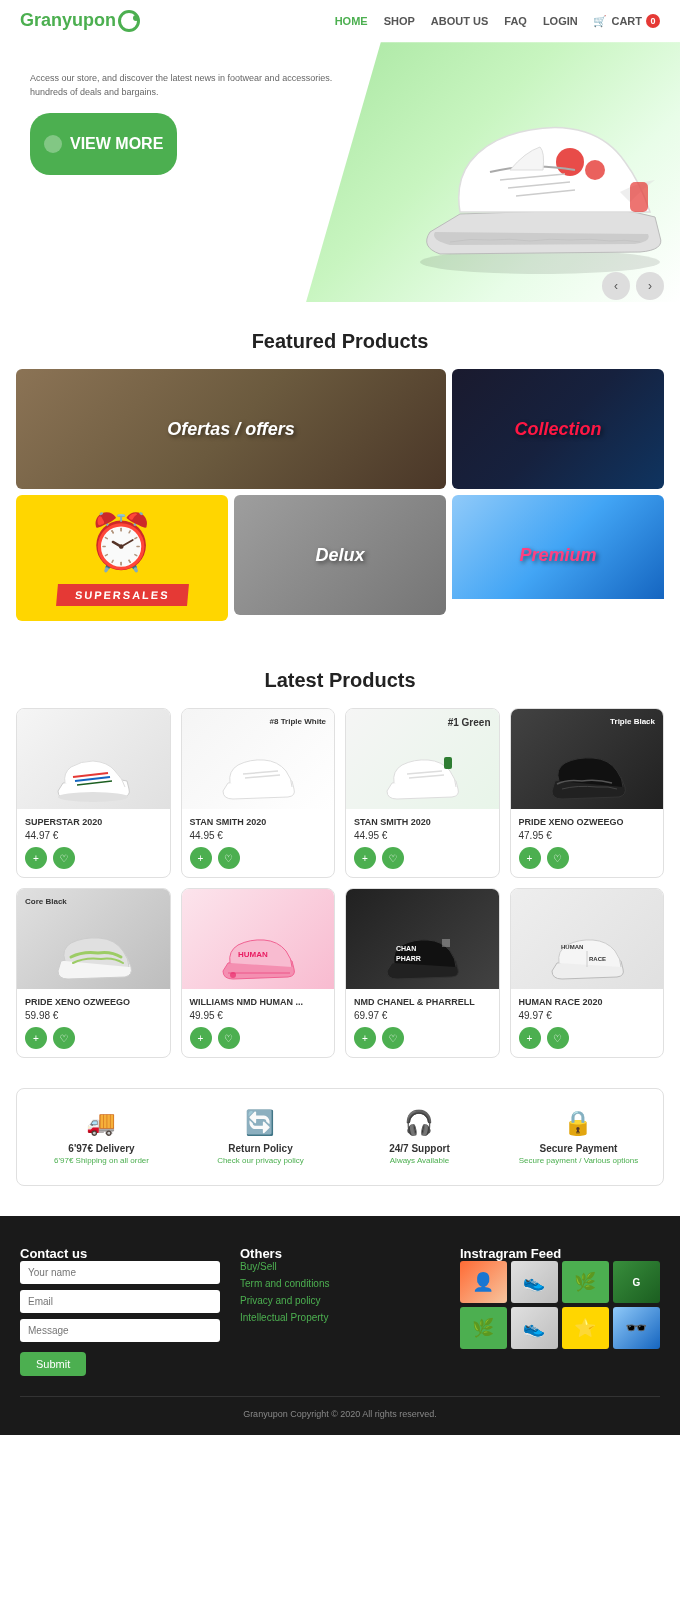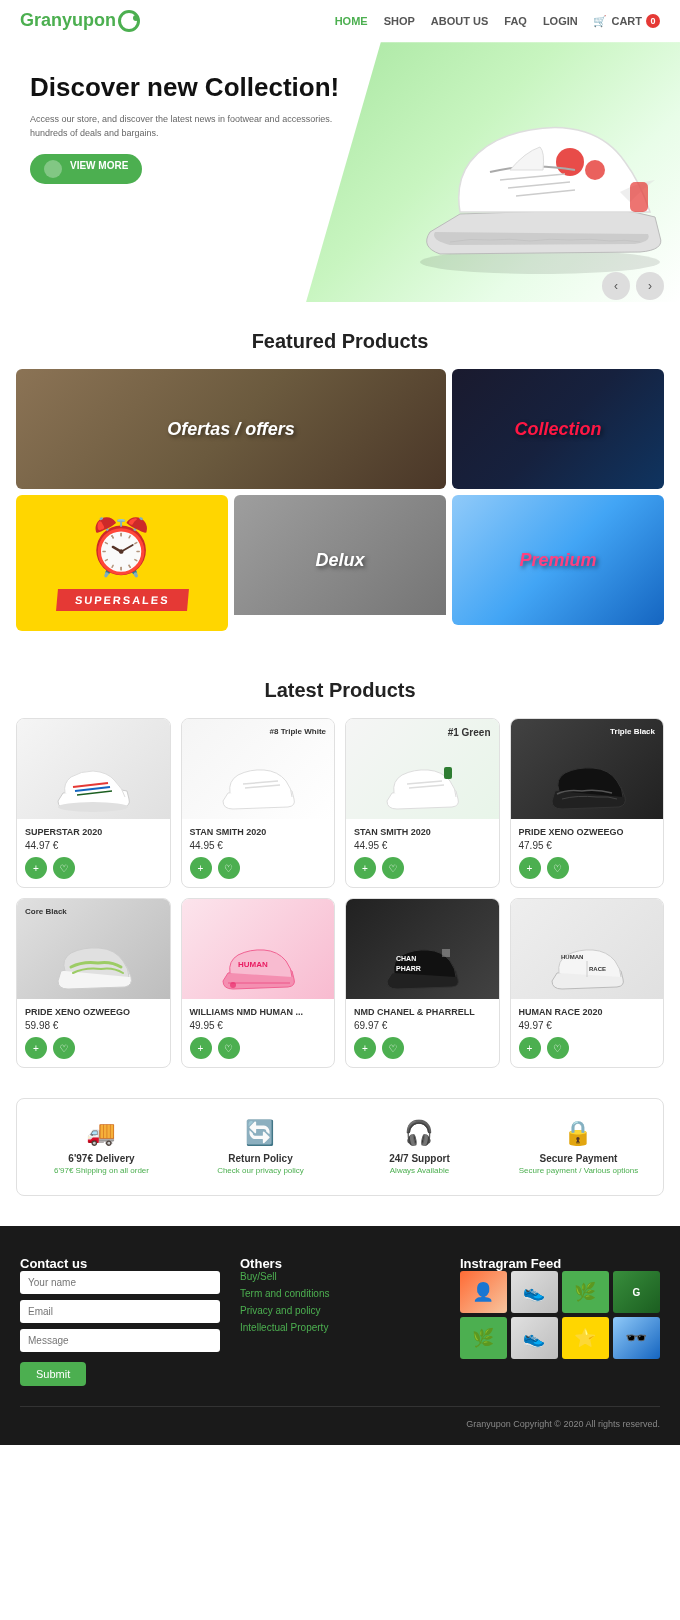--- a/index.html
+++ b/index.html
@@ -30,23 +30,23 @@
     .hero-bg-stripes {
       position: absolute; right: 0; top: 0; width: 55%; height: 100%;
       background: linear-gradient(135deg, #a8e6a0 0%, #c8f5c0 40%, #e8fde8 70%, #fff 100%);
       clip-path: polygon(20% 0%, 100% 0%, 100% 100%, 0% 100%);
       z-index: 0;
     }
     .hero-content { position: relative; z-index: 2; max-width: 55%; }
     .hero-title { font-size: 26px; font-weight: 900; color: #111; line-height: 1.2; margin-bottom: 10px; }
     .hero-desc { font-size: 9px; color: #666; margin-bottom: 14px; line-height: 1.5; }
     .view-more-btn {
-      display: inline-flex; align-items: flex-start; gap: 8px;
+      display: inline-flex; align-items: center; gap: 8px;
       background: #4caf50; color: #fff; border: none; border-radius: 20px;
-      padding: 6px 14px; font-size: 10px; font-weight: 600; cursor: pointer; text-transform: uppercase;
+      padding: 22px 14px; font-size: 16px; font-weight: 600; cursor: pointer; text-transform: uppercase;
     }
 
     
     .section-title {
       text-align: center; font-size: 20px; font-weight: 700;
       color: #222; padding: 28px 0 16px;
     }
 
     
     .featured-section { padding: 0 16px 20px; position: relative; }
@@ -158,21 +158,21 @@
     .insta-1 { background: linear-gradient(135deg, #ff6b35, #f7c59f); }
     .insta-2 { background: linear-gradient(135deg, #e0e0e0, #bdbdbd); }
     .insta-3 { background: #4caf50; }
     .insta-4 { background: linear-gradient(135deg, #388e3c, #1b5e20); }
     .insta-5 { background: #4caf50; }
     .insta-6 { background: linear-gradient(135deg, #e0e0e0, #bdbdbd); }
     .insta-7 { background: #ffd600; }
     .insta-8 { background: linear-gradient(135deg, #90caf9, #1565c0); }
 
     .footer-bottom { text-align: center; border-top: 1px solid #333; padding-top: 12px; }
-    .footer-copy { font-size: 9px; color: #888; text-align: right; }
+    .footer-copy { font-size: 9px; color: #888; }
 
     
     .hero-shoe-container {
       position: absolute; right: -10px; top: 10px; width: 300px; height: 250px;
       display: flex; align-items: center; justify-content: center;
     }
   </style>
 </head>
 <body>
 
@@ -190,21 +190,20 @@
       <span>🛒</span>
       <span>Cart</span>
       <span class="cart-badge">0</span>
     </div>
   </nav>
 </header>
 
 <section class="hero">
   <div class="hero-bg-stripes"></div>
   <div class="hero-content">
-    <h1 class="hero-title">Discover new Collection!</h1>
     <p class="hero-desc">Access our store, and discover the latest news in footwear and accessories. hundreds of deals and bargains.</p>
     <button class="view-more-btn">
       <span style="width:18px;height:18px;background:rgba(255,255,255,0.3);border-radius:50%;display:inline-block;"></span>
       <span>VIEW MORE</span>
     </button>
   </div>
   <div class="hero-shoe-container">
     <svg viewBox="0 0 280 230" width="280" height="230">
 
       <ellipse cx="140" cy="200" rx="120" ry="12" fill="rgba(0,0,0,0.1)"></ellipse>
@@ -259,21 +258,21 @@
       <div style="background:#e53935; color:#fff; font-size:11px; font-weight:900; padding:5px 18px; letter-spacing:2px; transform:skewX(-5deg);">SUPERSALES</div>
     </div>
 
     <div class="featured-item">
       <div class="featured-img img-delux" style="height:120px;">
         <span class="feat-label" style="color:#fff;">Delux</span>
       </div>
     </div>
 
     <div class="featured-item">
-      <div class="featured-img img-premium" style="height:130px;padding-left:32px;">
+      <div class="featured-img img-premium" style="height:104px;padding-left:32px;">
         <span class="feat-label pink">Premium</span>
       </div>
     </div>
   </div>
 </section>
 
 <section class="latest-section">
   <h2 class="section-title">Latest Products</h2>
   <div class="products-grid">
 

